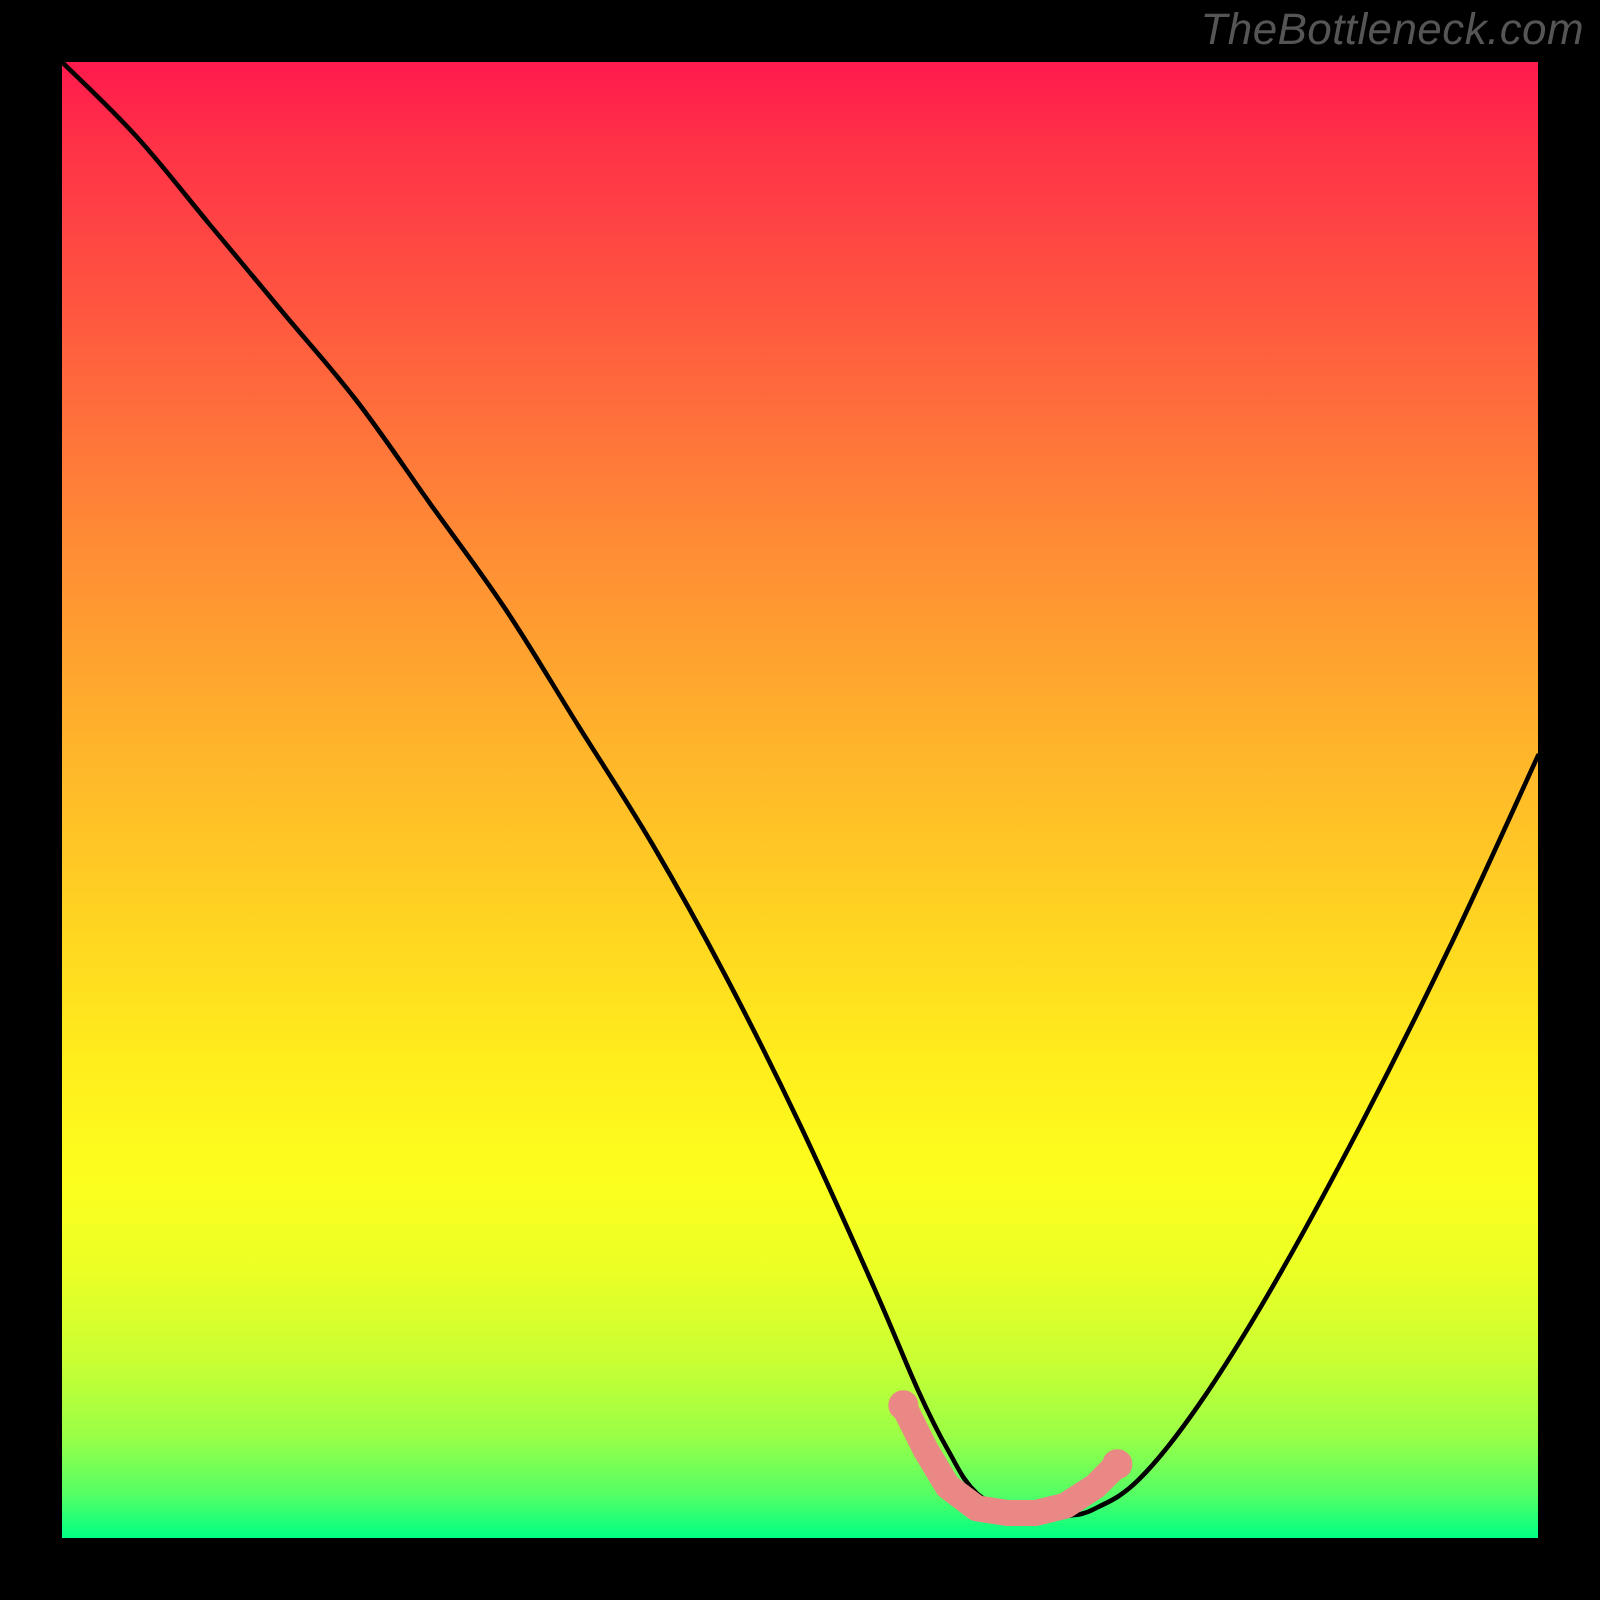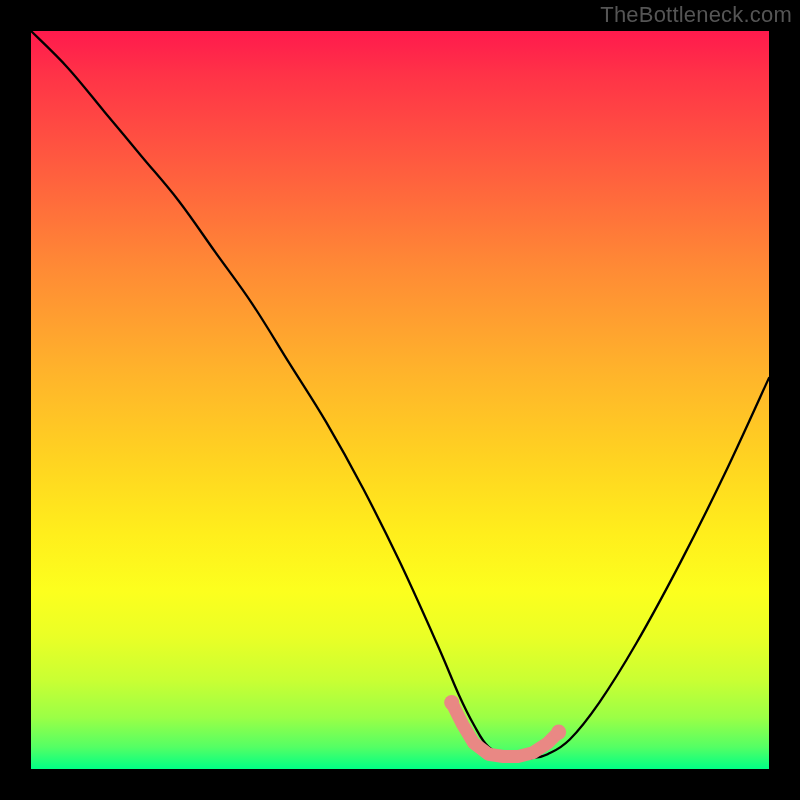--- a/index.html
+++ b/index.html
@@ -9,20 +9,21 @@
     height: 800px;
     background: #ffffff;
     overflow: hidden;
     font-family: Arial, Helvetica, sans-serif;
   }
   .outer {
     position: relative;
     width: 800px;
     height: 800px;
     background: #000000;
+    font-style: italic;
   }
   .watermark {
     position: absolute;
     top: 2px;
     right: 8px;
     color: #555555;
     font-size: 22px;
     font-weight: 500;
     z-index: 5;
     letter-spacing: 0.2px;

